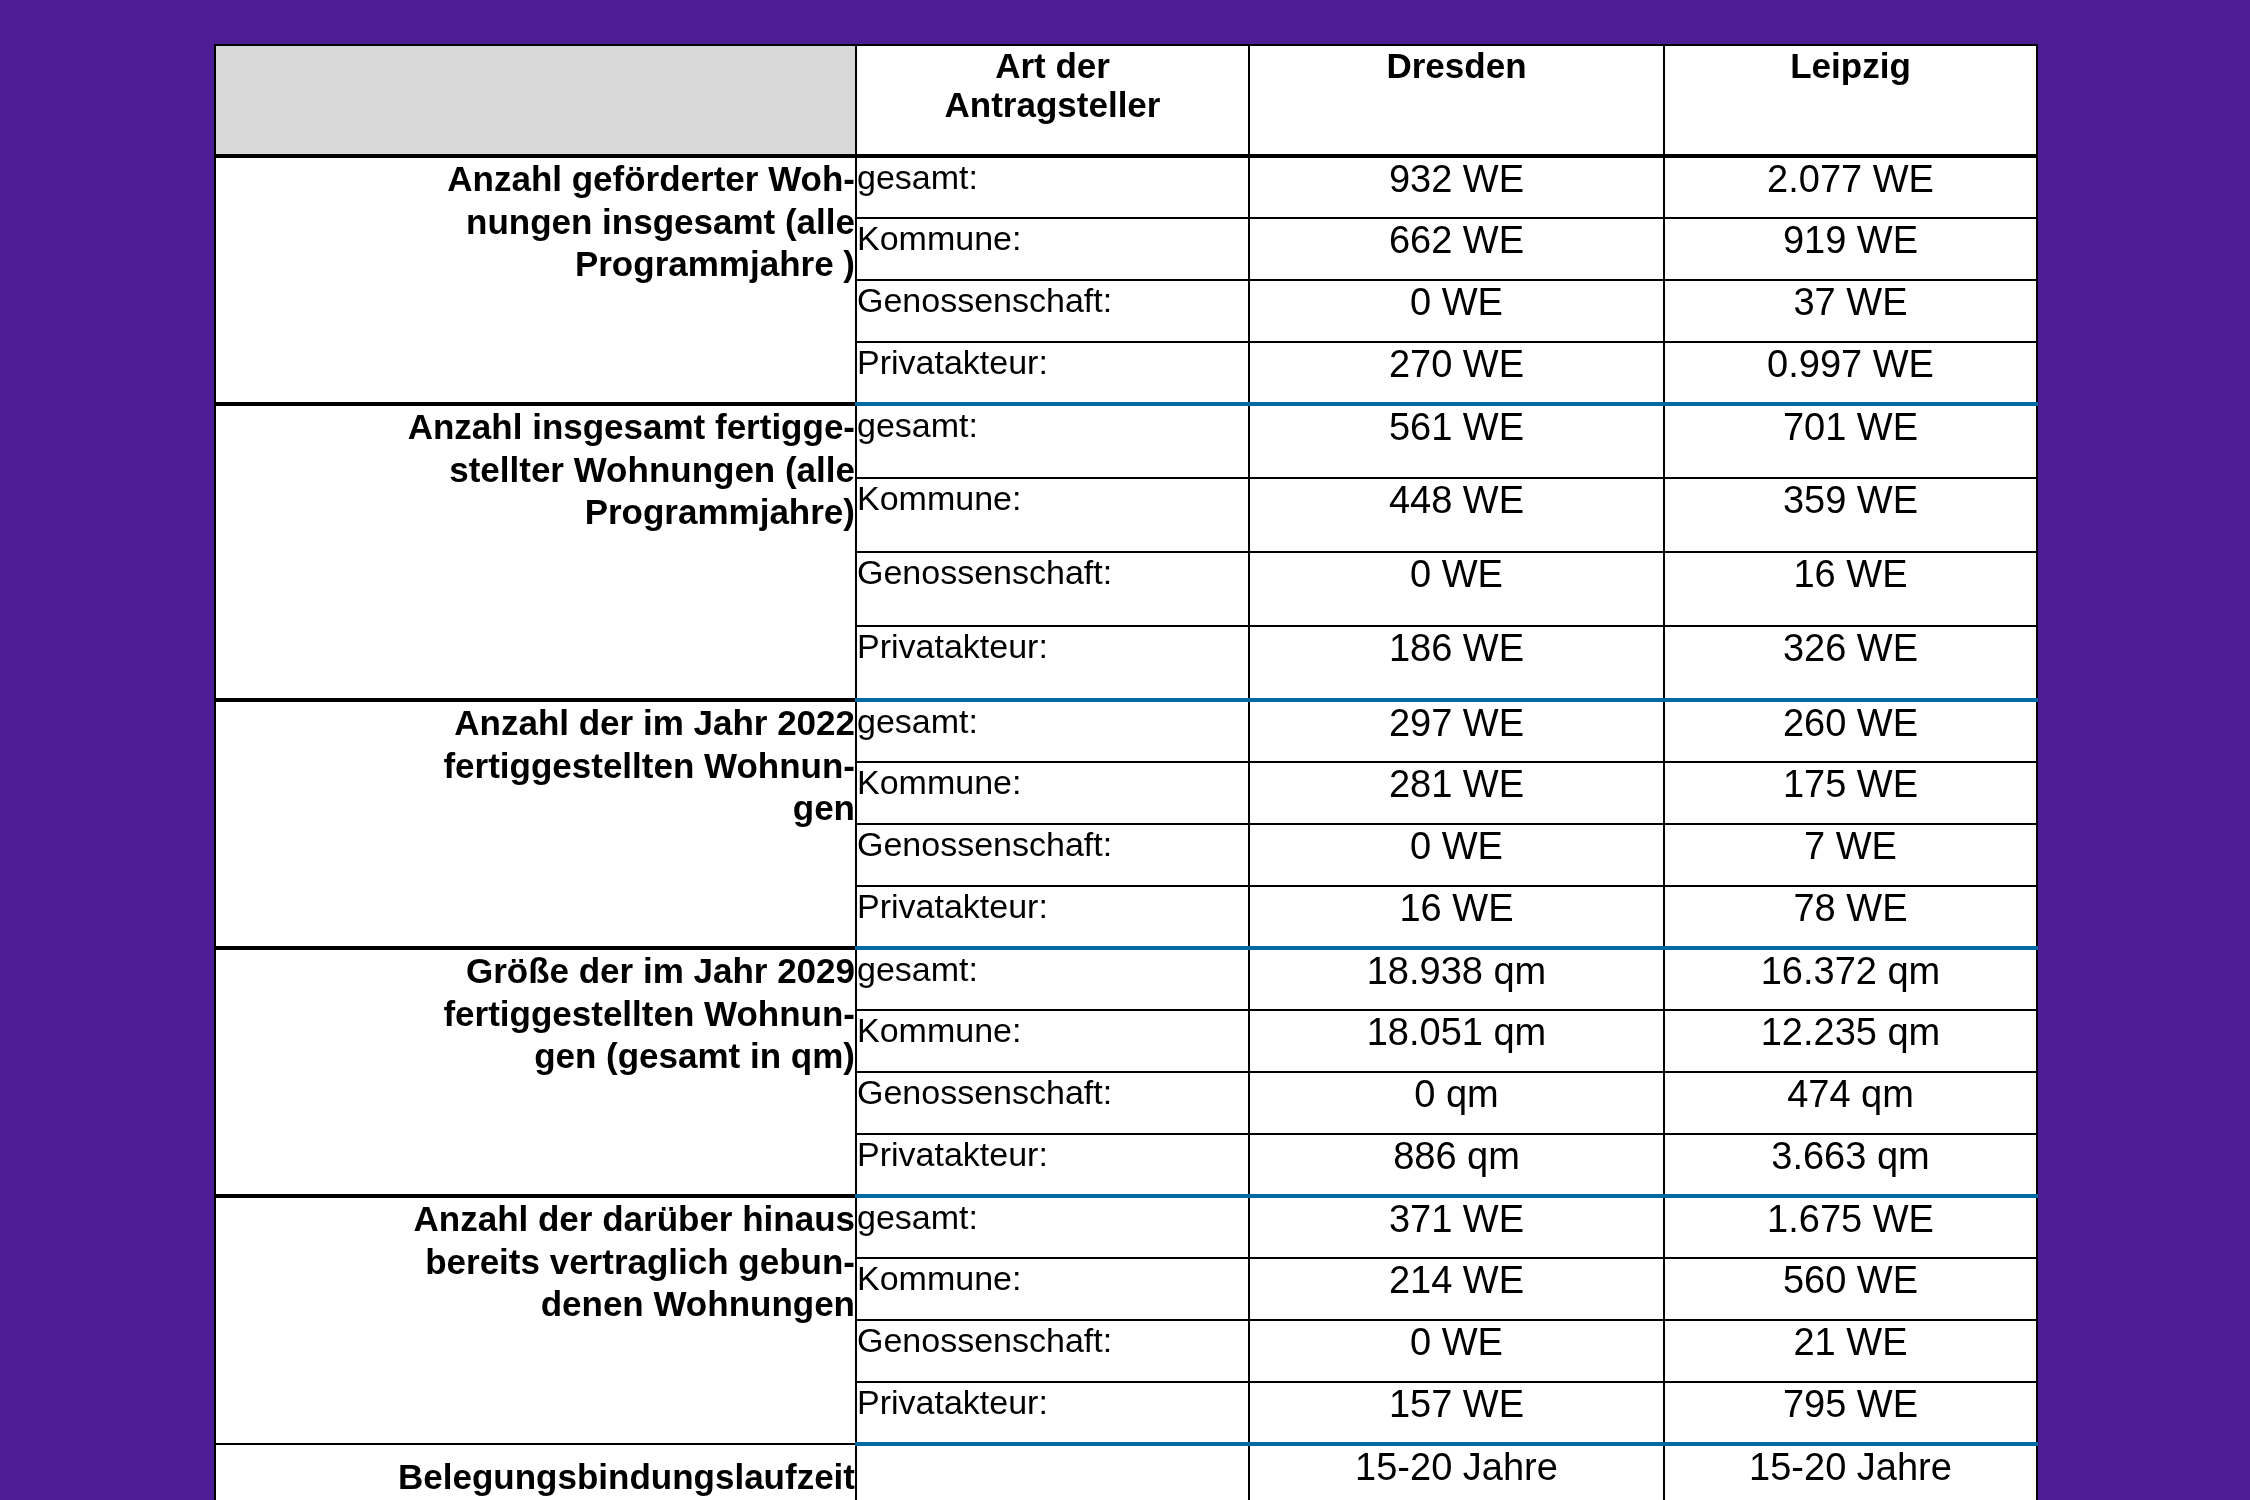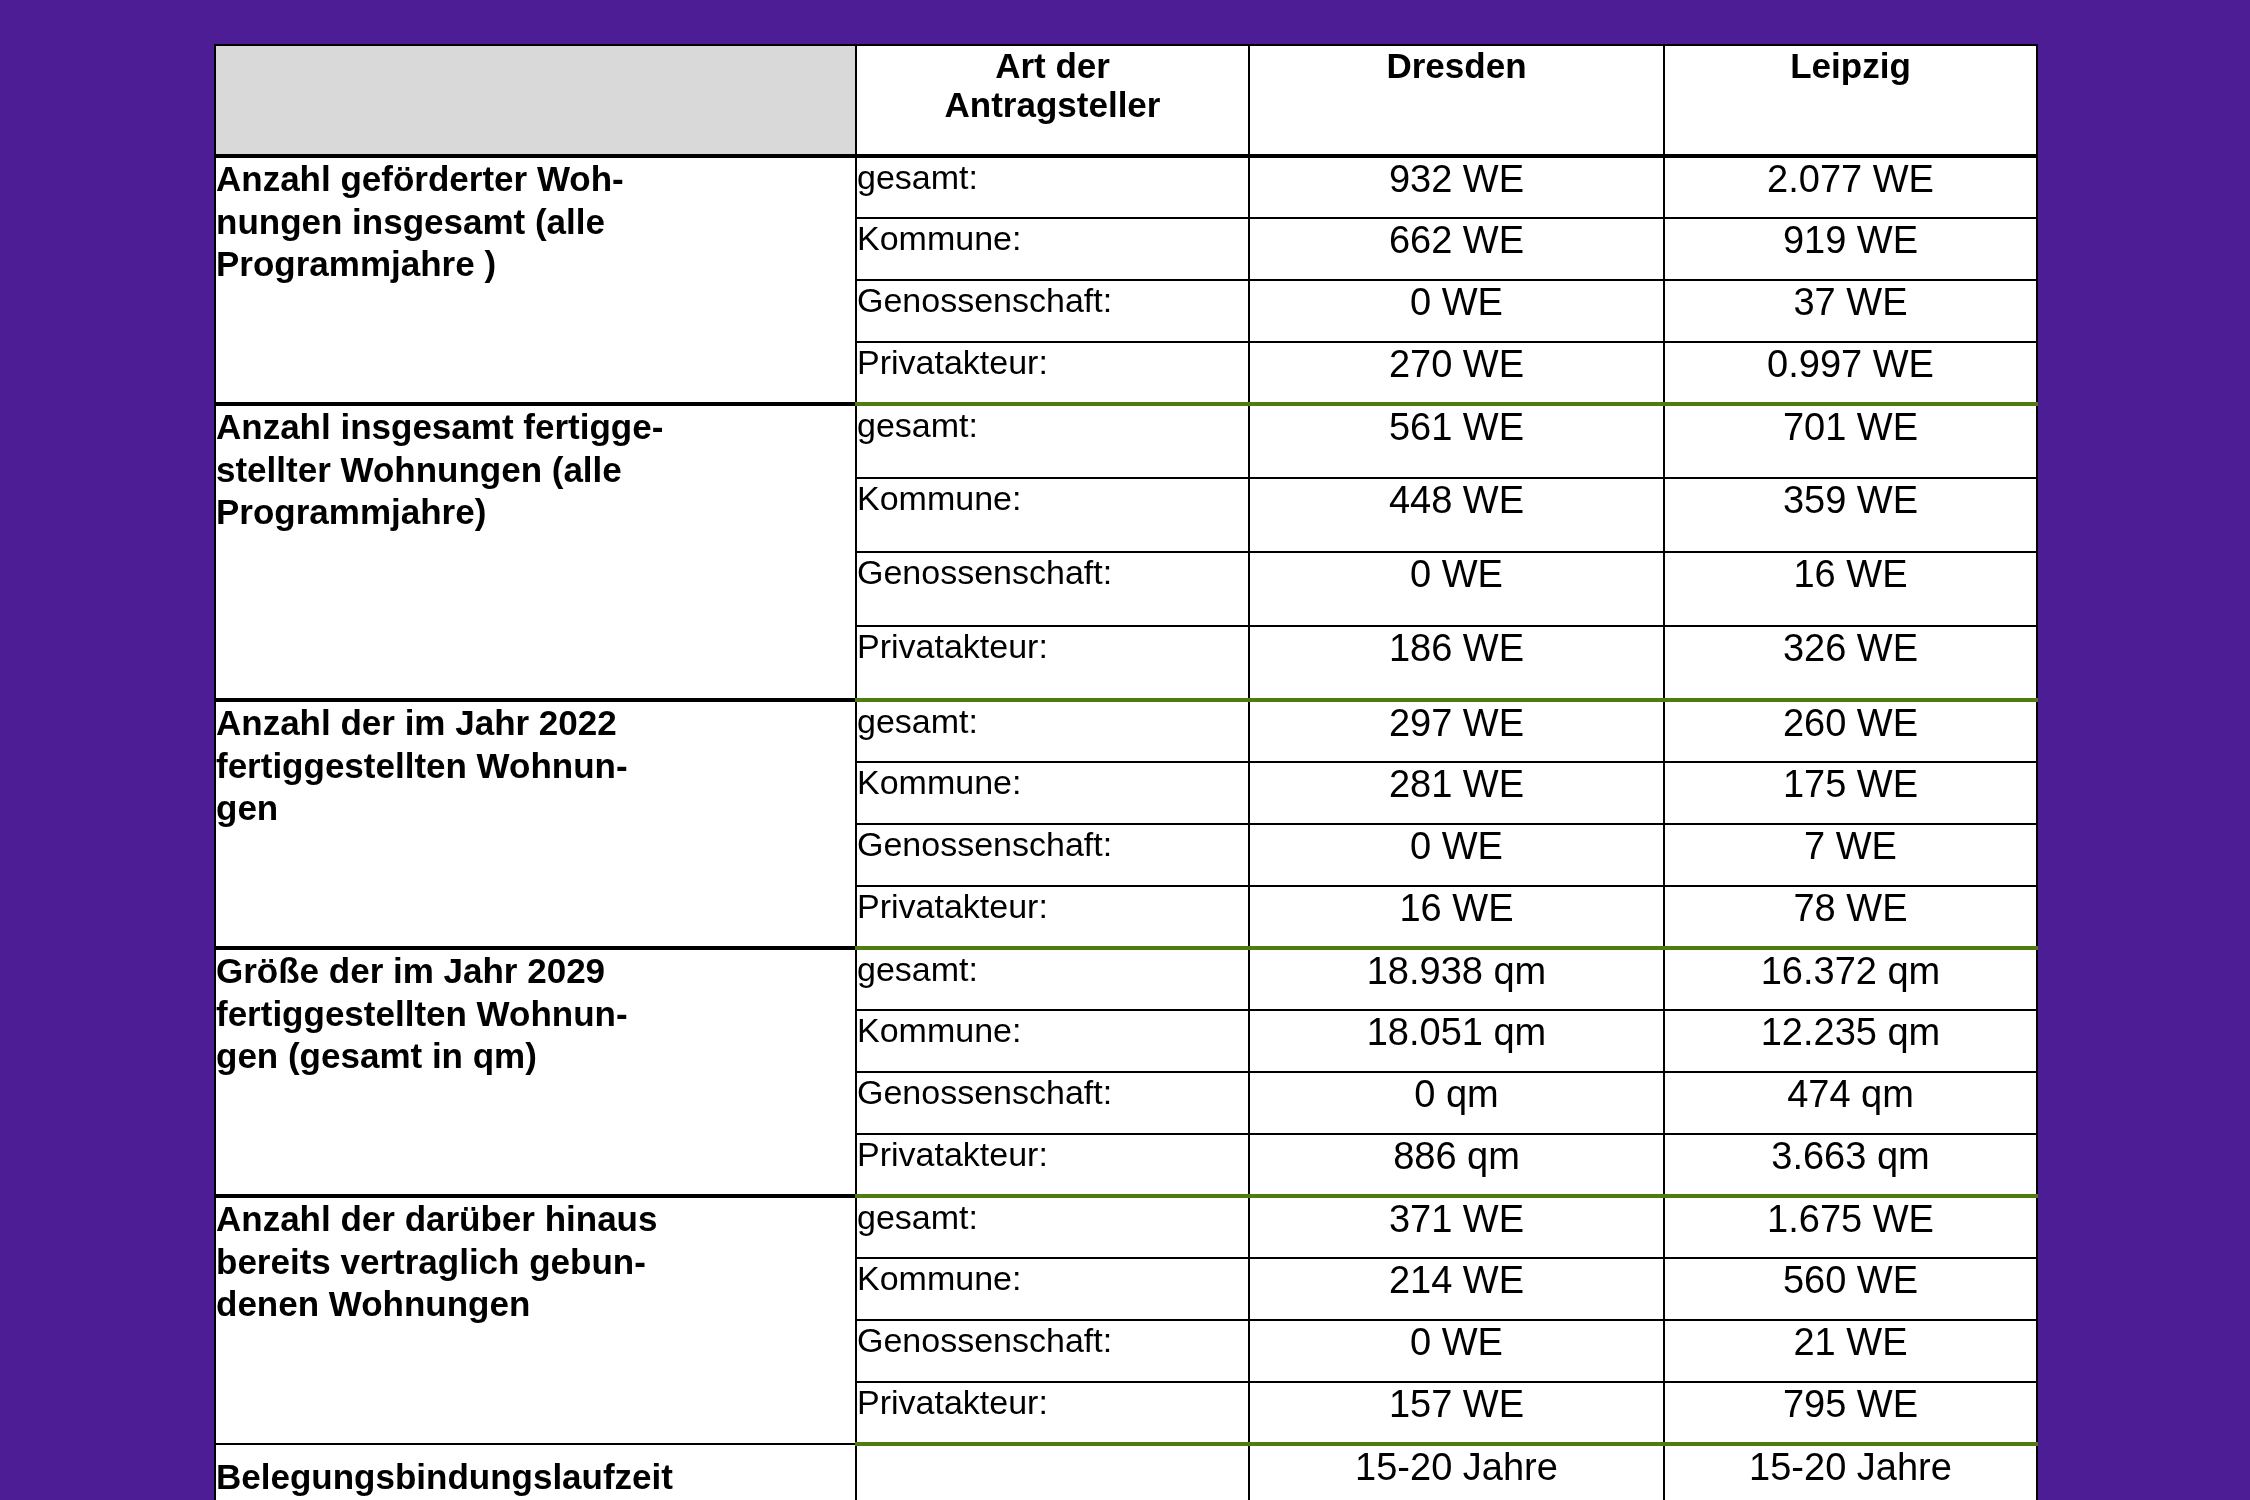--- a/index.html
+++ b/index.html
@@ -65,20 +65,21 @@
     line-height: 1.22;
     color: #000000;
     padding: 10px 0 10px 18px;
     vertical-align: top;
     border-top: 3px solid #000000;
     border-bottom: 3px solid #000000;
   }
   td.label-cell .label-text {
     display: block;
     white-space: pre-line;
+    text-align: right;
   }
 
   
   td.type-cell {
     font-size: 34px;
     color: #000000;
     padding: 0 0 0 14px;
     vertical-align: middle;
     white-space: nowrap;
   }
@@ -92,21 +93,21 @@
     vertical-align: middle;
     white-space: nowrap;
   }
 
   
   tr.sub-row { height: 62px; }
   tr.sub-row.tall { height: 74px; margin-left: 15px; }
 
   
   tr.block-start > td { border-top: 4px solid #000000; }
-  tr.block-end   > td { border-bottom: 4px solid #4d7c0f; }
+  tr.block-end   > td { border-bottom: 4px solid #0369a1; }
 
   
   tr.final-row td { height: 64px; }
   tr.final-row td.label-cell {
     padding-top: 0;
     padding-bottom: 0;
     vertical-align: middle;
     border-bottom: 4px solid #000000;
   }
   tr.final-row td.type-cell,

